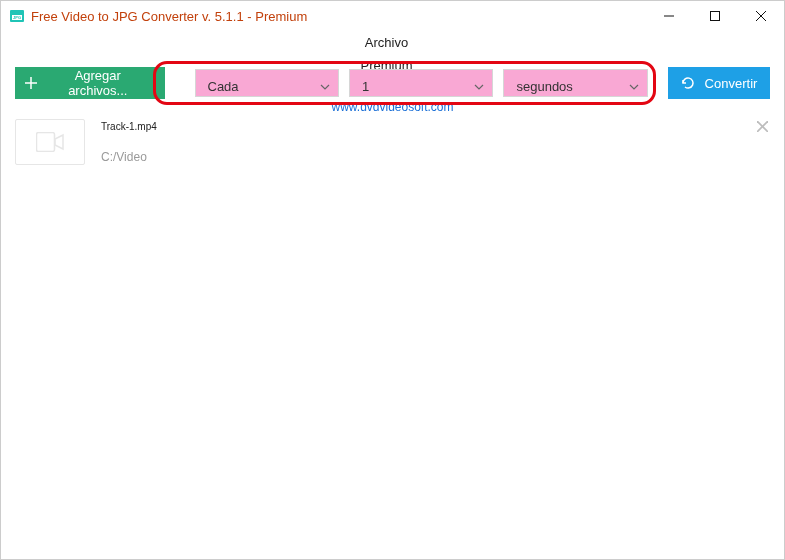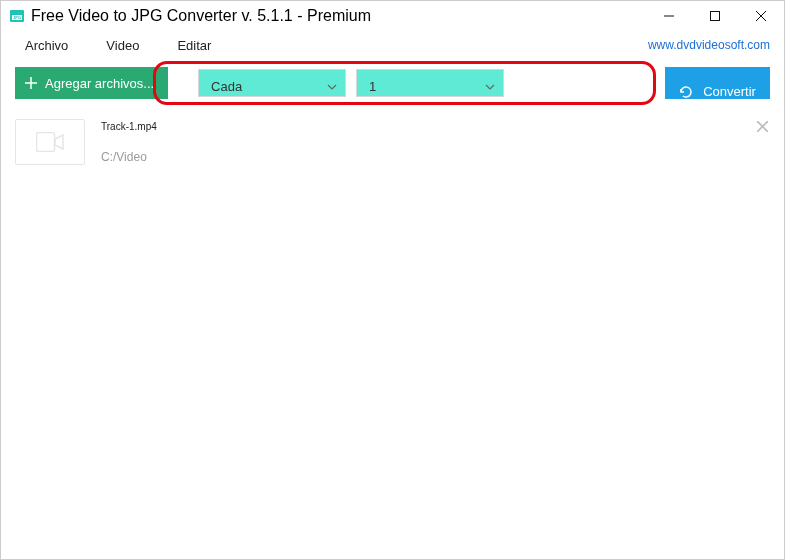--- a/index.html
+++ b/index.html
@@ -1,45 +1,45 @@
 <!DOCTYPE html>
 <html><head>
   <meta charset="utf-8">
   <style>
     * { box-sizing: border-box; margin: 0; padding: 0; font-family: "Segoe UI", Tahoma, sans-serif; }
     body { width: 785px; height: 560px; border: 1px solid #ccc; background: #fff; overflow: hidden; }
 
     .titlebar { display: flex; align-items: center; height: 30px; padding: 0 0 0 8px; background: #fff; }
     .app-icon { width: 16px; height: 16px; margin-right: 6px; display:flex; align-items:center; justify-content:center; }
-    .app-title { font-size: 16px; color: #000000; flex: 1; }
+    .app-title { font-size: 13px; color: #c2410c; flex: 1; }
     .win-controls { display: flex; }
     .win-btn { width: 46px; height: 30px; display: flex; align-items: center; justify-content: center; cursor: pointer; }
     .win-btn svg { pointer-events: none; }
 
-    .menubar { display: flex; align-items: center; height: 28px; padding: 0 8px 0 14px; }
+    .menubar { display: flex; align-items: center; height: 28px; padding: 0 8px 0 14px; flex-direction: column; }
     .menu-item { font-size: 13px; color: #222; padding: 4px 10px; margin-right: 18px; cursor: pointer; }
     .menubar .spacer { flex: 1; }
     .link { font-size: 12px; color: #1b6fd6; cursor: pointer; margin-right: 6px; }
 
     .toolbar { display: flex; align-items: center; height: 48px; padding: 8px 14px; gap: 10px; position: relative; }
 
     .btn-add { background: #2aa972; color: #fff; height: 32px; padding: 0 14px 0 10px; display: flex; align-items: center; font-size: 13px; cursor: pointer; border: none; }
     .btn-add .plus-icon { margin-right: 8px; display:flex; }
 
     .highlight-box { position: absolute; left: 152px; top: 2px; width: 503px; height: 44px; border: 3px solid #e30613; border-radius: 14px; pointer-events: none; }
 
-    .dd { background: #5eead4; border: 1px solid #d6d6d6; height: 28px; display: flex; align-items: center; padding: 7px 8px 0 12px; font-size: 13px; color: #333; cursor: pointer; position: relative; }
+    .dd { background: #f9a8d4; border: 1px solid #d6d6d6; height: 28px; display: flex; align-items: center; padding: 7px 8px 0 12px; font-size: 13px; color: #333; cursor: pointer; position: relative; }
     .dd .chev { margin-left: auto; display:flex; }
     .dd1 { width: 148px; margin-left: 20px; }
     .dd2 { width: 148px; }
     .dd3 { width: 148px; }
 
     .toolbar .spacer { flex: 1; }
 
-    .btn-convert { background: #1ea0e6; color: #fff; height: 32px; width: 105px; display: flex; align-items: flex-end; justify-content: center; font-size: 13px; cursor: pointer; border: none; }
+    .btn-convert { background: #1ea0e6; color: #fff; height: 32px; width: 105px; display: flex; align-items: center; justify-content: center; font-size: 13px; cursor: pointer; border: none; }
     .btn-convert .refresh-icon { margin-right: 10px; display:flex; }
 
     .list { padding: 4px 0; }
     .list-item { display: flex; align-items: center; padding: 8px 14px; position: relative; }
     .thumb { width: 70px; height: 46px; border: 1px solid #e6e6e6; border-radius: 2px; display: flex; align-items: center; justify-content: center; margin-right: 16px; }
     .thumb svg { opacity: 0.45; }
     .file-info { display: flex; flex-direction: column; }
     .file-name { font-size: 10px; color: #222; }
     .file-path { font-size: 12px; color: #9a9a9a; margin-top: 18px; }
     .remove-x { position: absolute; right: 16px; top: 8px; color: #bdbdbd; cursor: pointer; font-size: 16px; line-height: 1; }
@@ -71,21 +71,21 @@
       <svg width="10" height="10" viewBox="0 0 10 10">
           <line x1="0" y1="0" x2="10" y2="10" stroke="#111" stroke-width="1"></line>
           <line x1="10" y1="0" x2="0" y2="10" stroke="#111" stroke-width="1"></line>
         </svg>
     </div>
   </div>
 </div>
 
 <div class="menubar">
   <span class="menu-item">Archivo</span>
-  <span class="menu-item">Video</span>
+  <span class="menu-item">Premium</span>
   <span class="menu-item">Editar</span>
   <span class="spacer"></span>
   <a class="link">www.dvdvideosoft.com</a>
 </div>
 
 <div class="toolbar">
   <button class="btn-add">
     <span class="plus-icon">
       <svg width="12" height="12" viewBox="0 0 12 12">
           <line x1="6" y1="0" x2="6" y2="12" stroke="#fff" stroke-width="1.5"></line>
@@ -106,20 +106,28 @@
 
   <div class="dd dd2">
     <span>1</span>
     <span class="chev">
       <svg width="10" height="6" viewBox="0 0 10 6">
           <path d="M1 1 L5 5 L9 1" fill="none" stroke="#666" stroke-width="1.2"></path>
         </svg>
     </span>
   </div>
 
+  <div class="dd dd3">
+    <span>segundos</span>
+    <span class="chev">
+      <svg width="10" height="6" viewBox="0 0 10 6">
+          <path d="M1 1 L5 5 L9 1" fill="none" stroke="#666" stroke-width="1.2"></path>
+        </svg>
+    </span>
+  </div>
 
   <span class="spacer"></span>
 
   <button class="btn-convert">
     <span class="refresh-icon">
       <svg width="14" height="14" viewBox="0 0 14 14">
           <path d="M2 7 A5 5 0 1 1 4 11" fill="none" stroke="#fff" stroke-width="1.5"></path>
           <path d="M2 4 L2 7 L5 7" fill="none" stroke="#fff" stroke-width="1.5"></path>
         </svg>
     </span>

